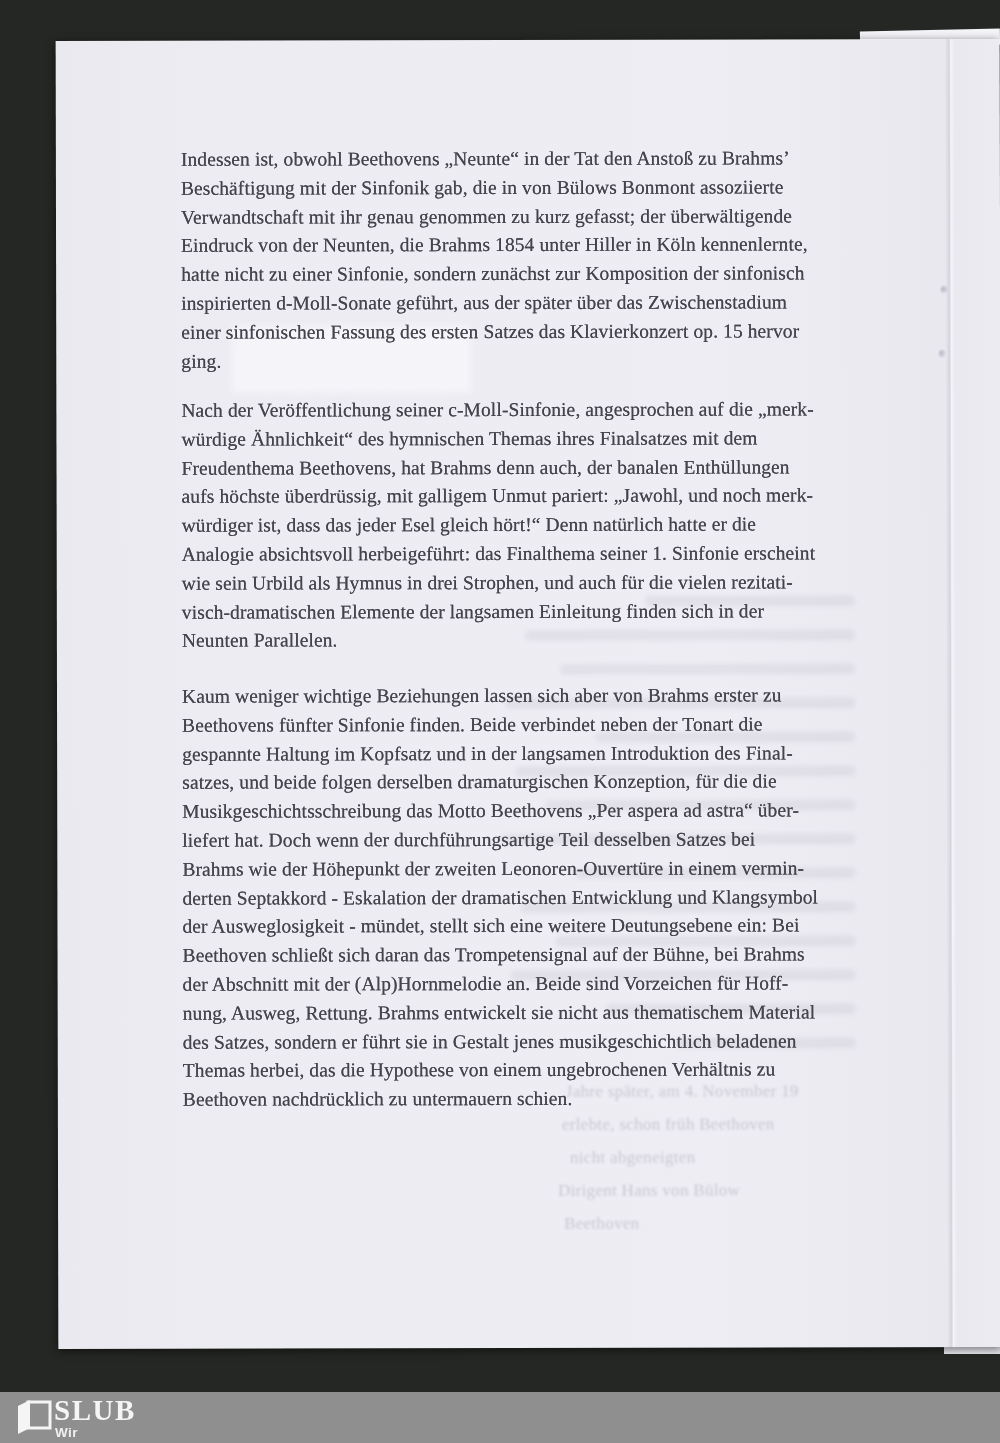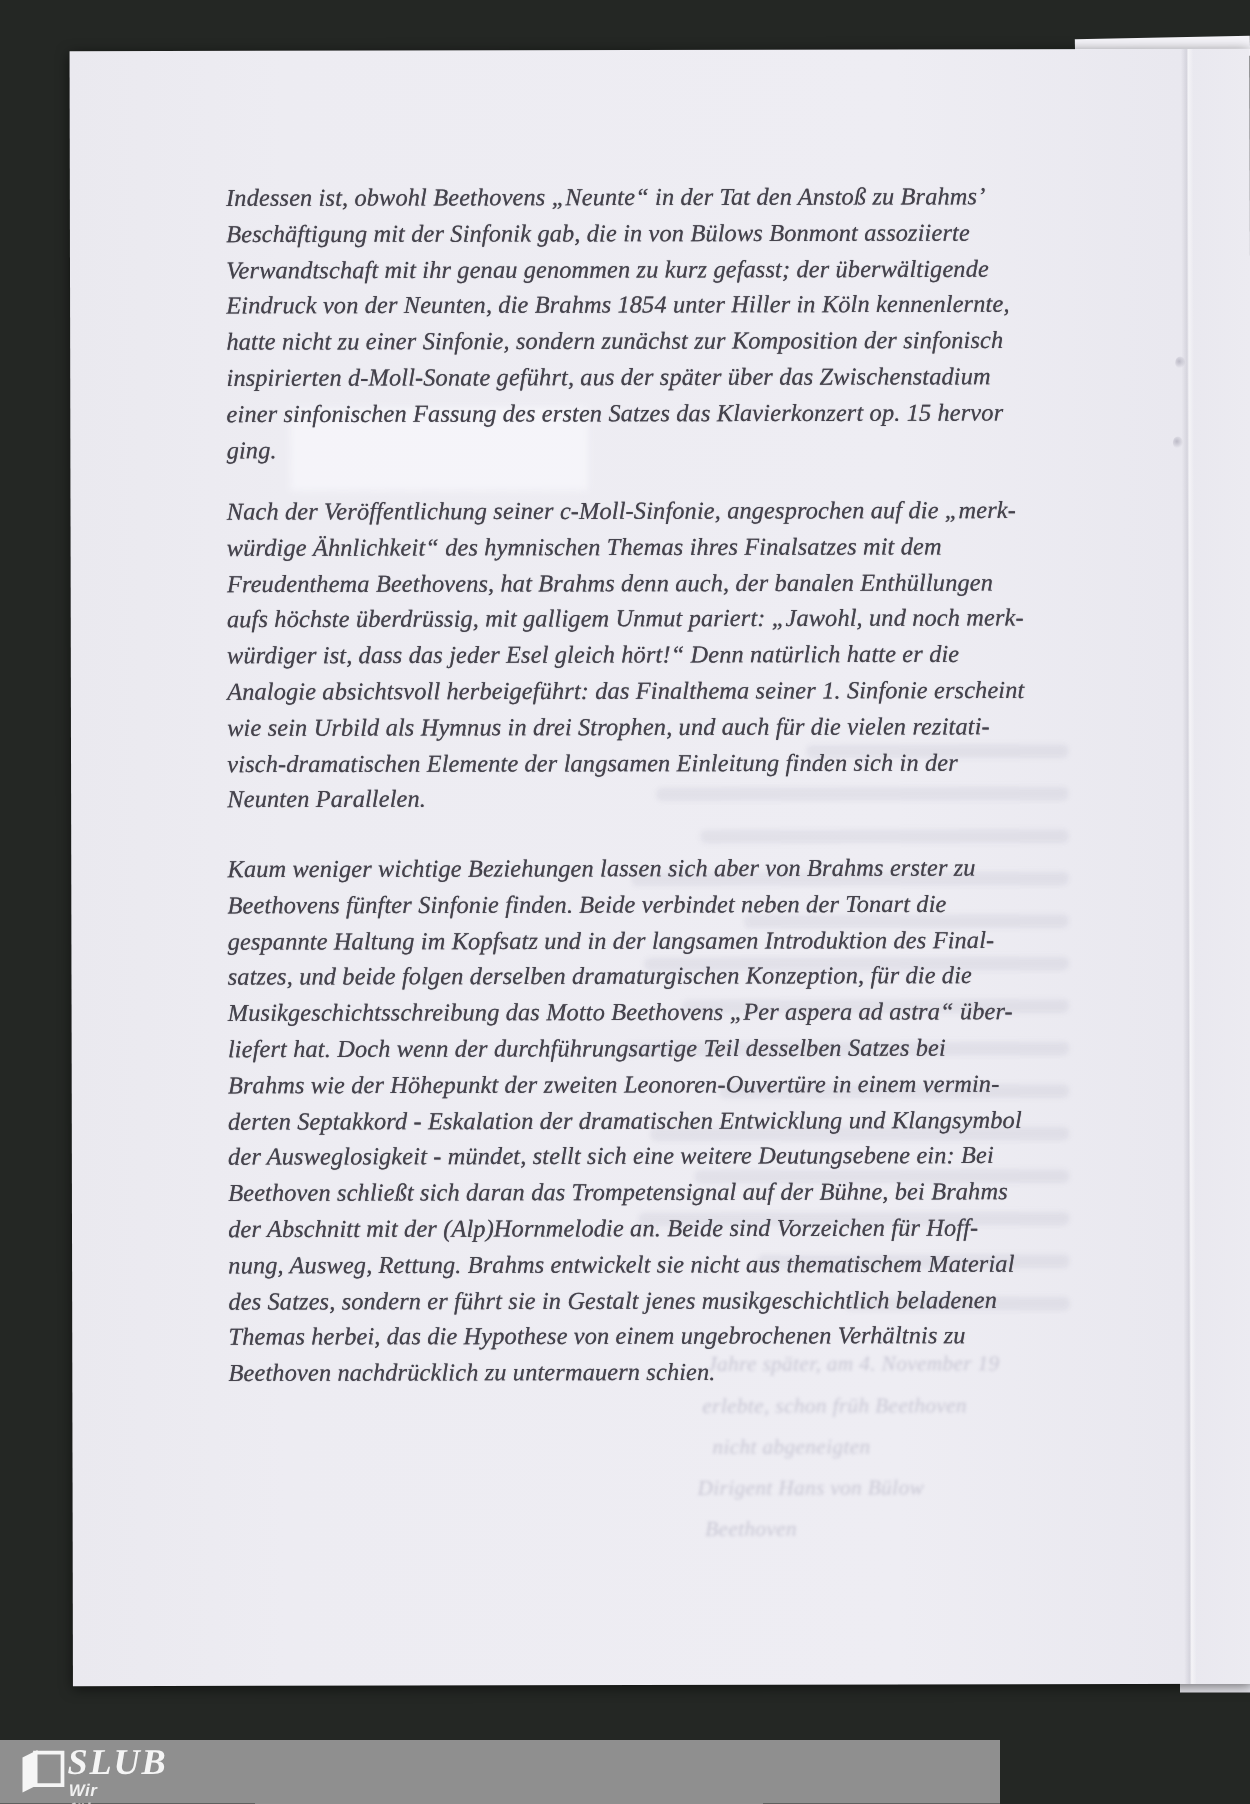--- a/index.html
+++ b/index.html
@@ -1,21 +1,21 @@
 <!DOCTYPE html>
 <html><head>
 <meta charset="utf-8">
 <style>
   html,body{margin:0;padding:0;}
   body{
     width:1000px;height:1443px;position:relative;overflow:hidden;
     background:#242724;
     font-family:"Liberation Serif", serif;
   }
-  .stage{position:absolute;inset:0;font-style:italic;}
+  .stage{position:absolute;inset:0;}
   
   .back-sheet{
     position:absolute;left:860px;top:30px;width:140px;height:16px;
     background:#f5f4f9;transform:rotate(-1.2deg);
   }
   .back-sheet2{
     position:absolute;left:944px;top:1330px;width:56px;height:24px;
     background:#e9e8ef;
   }
   
@@ -54,21 +54,21 @@
     position:absolute;left:125px;width:690px;
     font-size:19.5px;line-height:28.8px;color:#45434c;
     white-space:pre-line;letter-spacing:0.1px;
     text-shadow:0 0 0.6px rgba(64,62,74,0.85);
   }
   .para.p1{top:105px;}
   .para.p2{top:356px;}
   .para.p3{top:642px;}
   
   .footer{
-    position:absolute;left:0;top:1392px;width:800px;height:51px;
+    position:absolute;left:0;top:1392px;width:1000px;height:51px;
     background:#8f8f8f;
   }
   .slub{position:absolute;left:0;top:0;height:100%;}
   .slub-icon{position:absolute;left:14px;top:5px;}
   .slub-wordmark{
     position:absolute;left:54px;top:2px;
     font-family:"Liberation Serif", serif;font-weight:bold;
     font-size:29px;letter-spacing:1.5px;color:#f5f5f5;
   }
   .slub-tagline{

